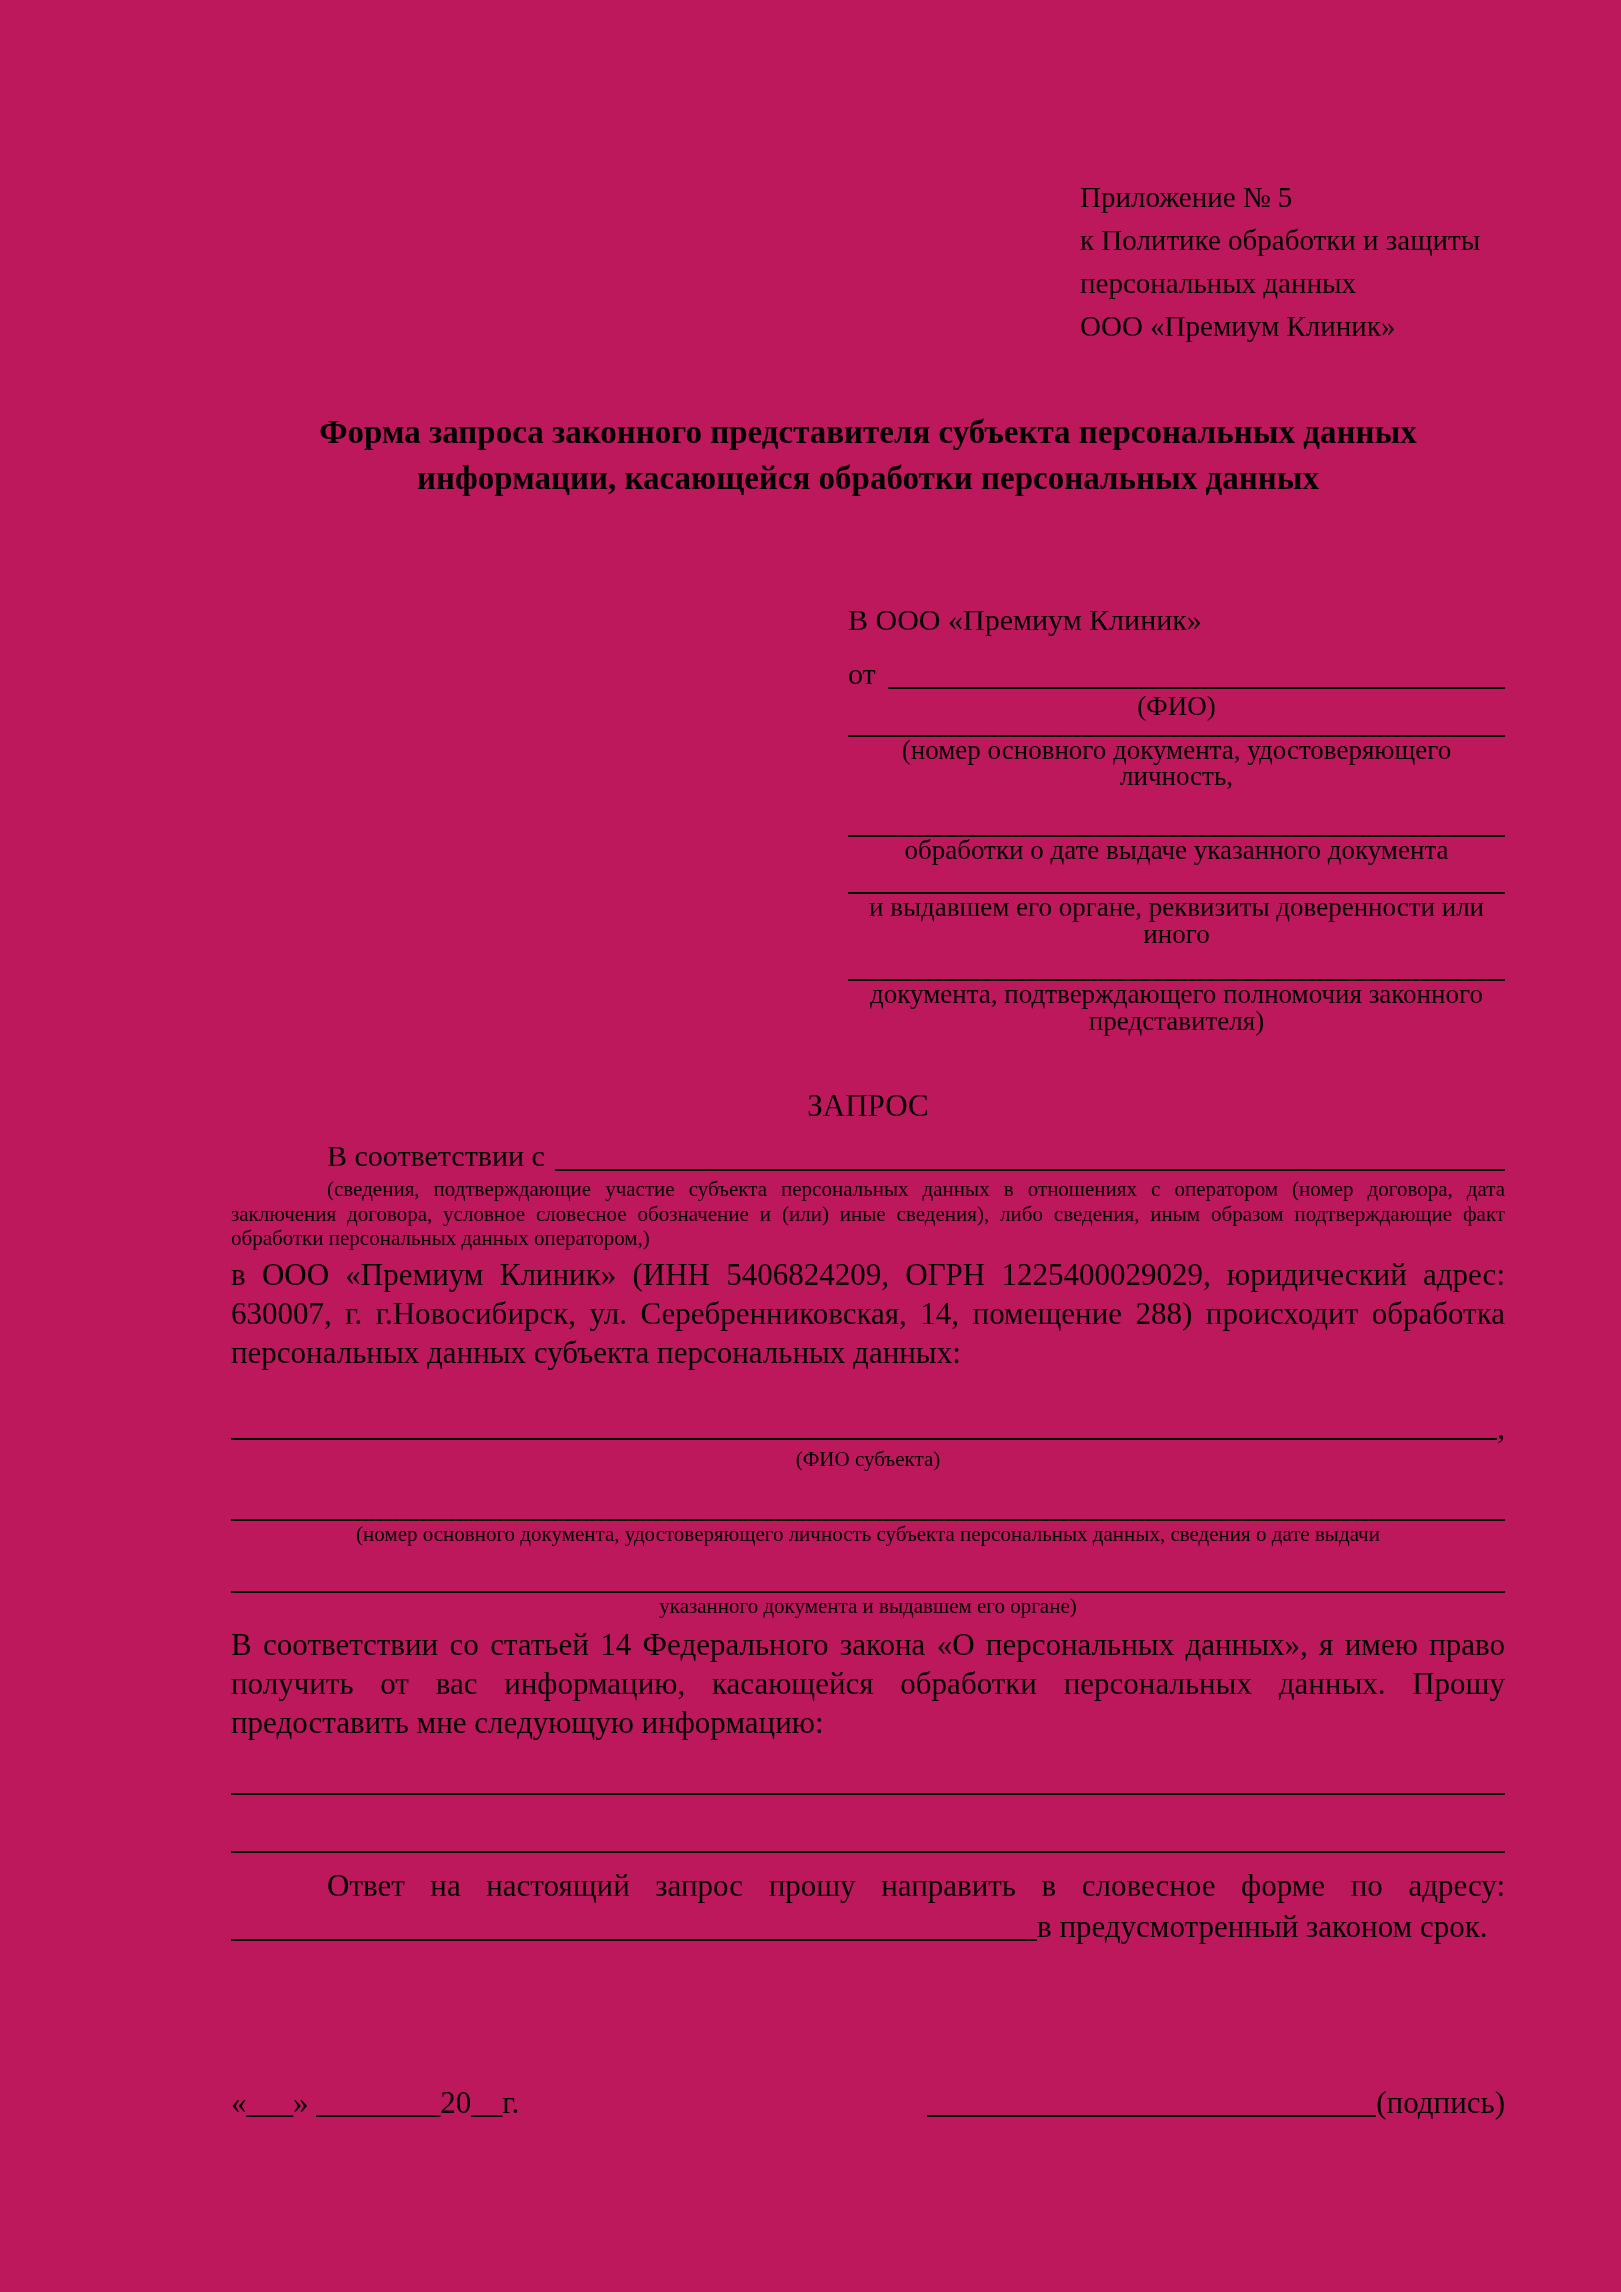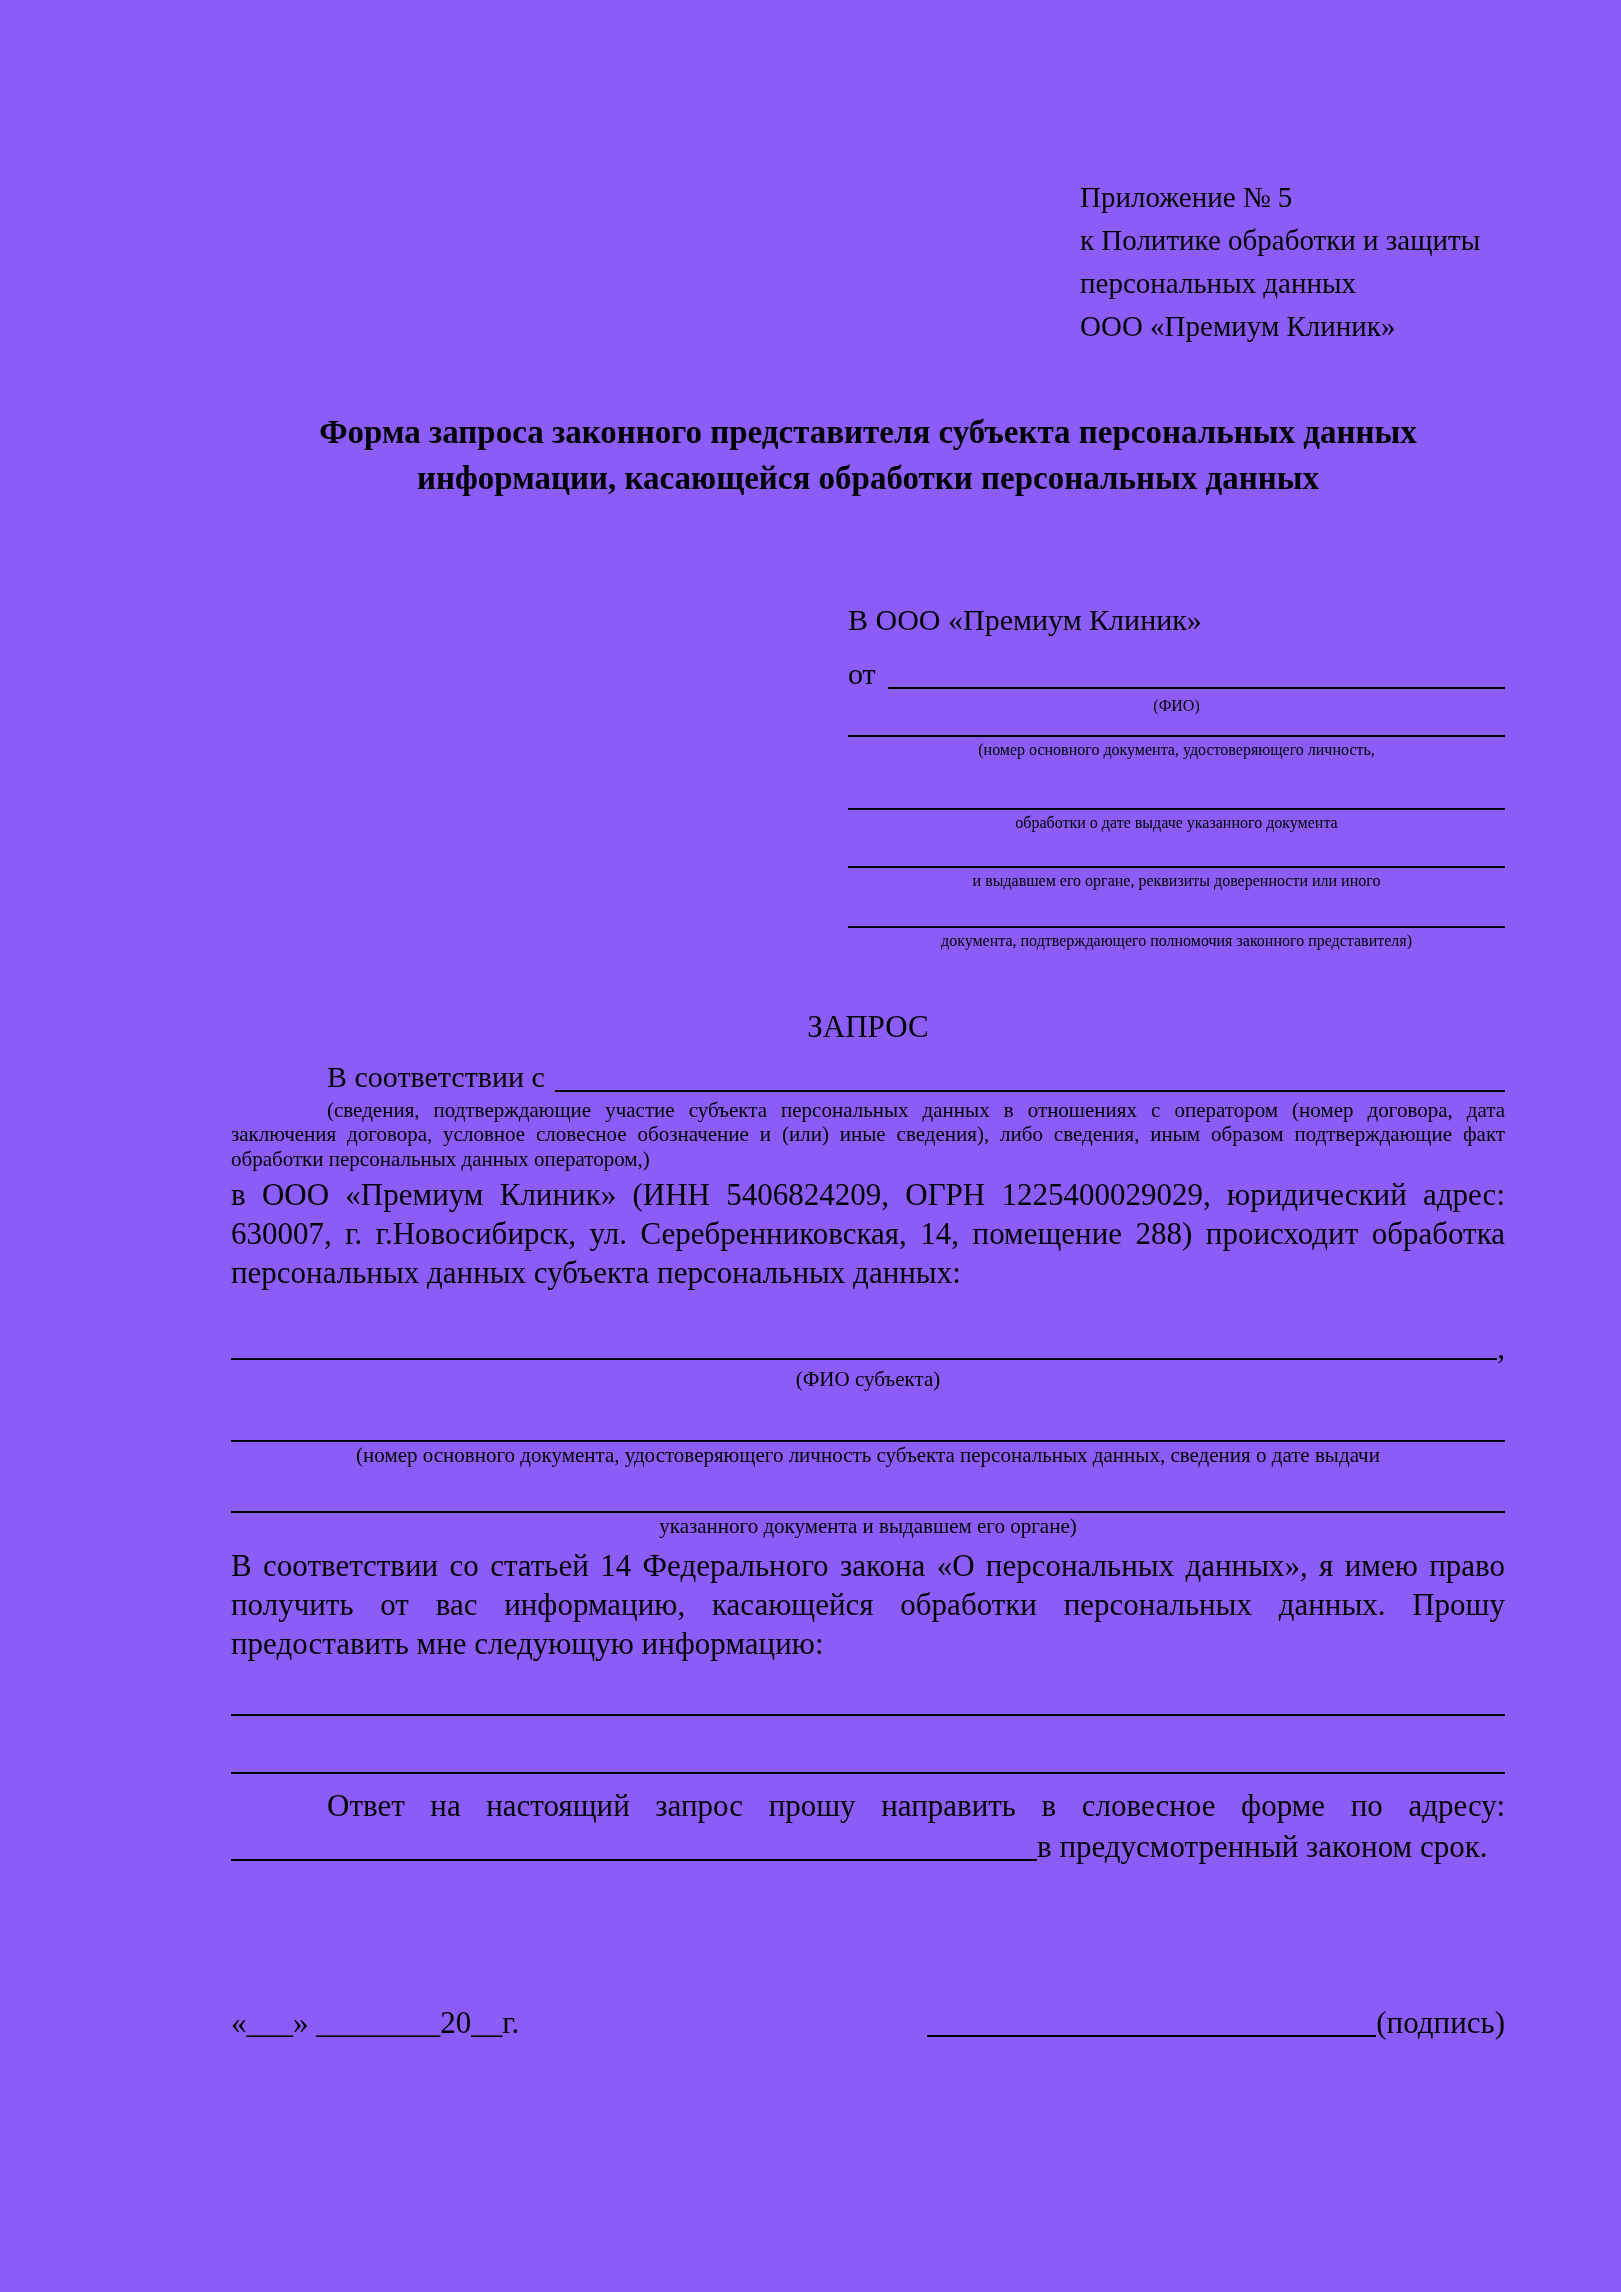--- a/index.html
+++ b/index.html
@@ -1,21 +1,21 @@
 <!DOCTYPE html>
 <html lang="ru"><head>
 <meta charset="utf-8">
 <style>
   html, body { margin: 0; padding: 0; background: #ffffff; }
   .page {
     position: relative;
     width: 1621px;
     height: 2293px;
     box-sizing: border-box;
-    background: #8b5cf6;
+    background: #be185d;
     color: #000000;
     font-family: "Liberation Serif", "DejaVu Serif", serif;
     padding: 176px 116px 0 231px;
     overflow: hidden;
   }
 
   
   .appendix {
     margin-left: 849px;
     font-size: 29px;
@@ -37,21 +37,21 @@
     margin-top: 98px;
     margin-left: 617px;
     width: 657px;
     font-size: 30px;
   }
   .addr-org { line-height: 41px; }
   .from-row { display: flex; align-items: flex-end; margin-top: 9.8px; height: 43px; }
   .from-label { padding-right: 11.8px; line-height: 39px; }
   .fill { flex: 1; border-bottom: 2.9px solid #000; }
   .from-row .fill { margin-bottom: 3.9px; }
-  .addr-cap { font-size: 16px; line-height: 26.5px; text-align: center; }
+  .addr-cap { font-size: 27px; line-height: 26.5px; text-align: center; }
   .blank { border-bottom: 2.9px solid #000; }
   .b1 { height: 15.7px; }
   .b2 { height: 45px; }
   .b3 { height: 29px; }
   .b4 { height: 32px; }
 
   
   .zapros { text-align: center; margin-top: 51px; font-size: 31px; line-height: 41px; }
   .intro-row { display: flex; align-items: flex-end; margin-top: 7.8px; font-size: 30px; line-height: 43px; }
   .intro-label { padding-left: 96px; padding-right: 9.8px; white-space: nowrap; }

